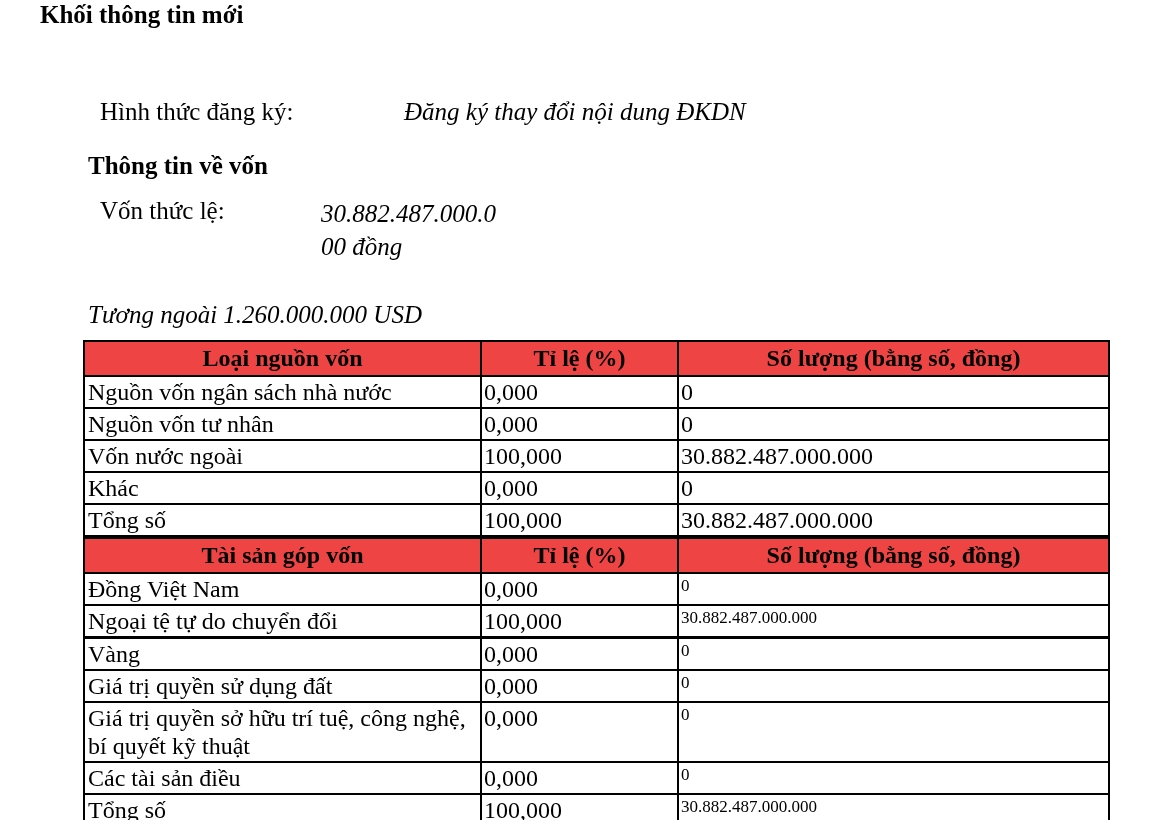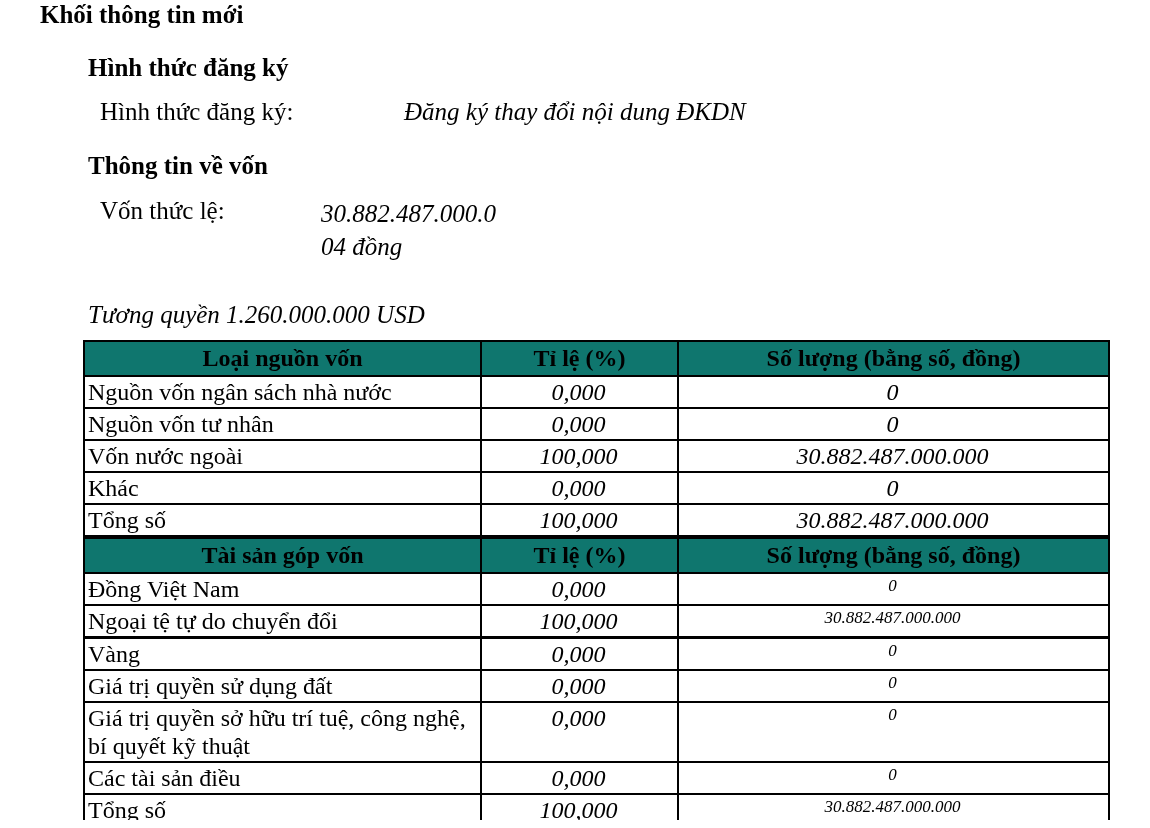--- a/index.html
+++ b/index.html
@@ -75,71 +75,70 @@
 
   .grid col.c1 { width: 397px; }
   .grid col.c2 { width: 197px; }
   .grid col.c3 { width: 431px; }
 
   .grid th, .grid td {
     border: 2px solid #000000;
     overflow: hidden;
   }
   .grid th {
-    background: #0f766e;
+    background: #ef4444;
     font-weight: bold;
     font-size: 24px;
     text-align: center;
     height: 31px;
     line-height: 31px;
     padding: 1px 2px;
   }
   .grid td {
     font-size: 24px;
     height: 26px;
     line-height: 28px;
     padding: 1px 2px;
     vertical-align: top;
     background: #ffffff;
     border-radius: 10px;
   }
   .grid td.name { text-align: left;  padding-left: 3px; }
-  .grid td.num  { text-align: center; padding-right: 4px; font-style: italic; }
+  .grid td.num  { text-align: left; padding-right: 4px; }
 
   
   .table-assets td.amount {
     font-size: 17px;
     line-height: 19px;
     padding-top: 2px;
     vertical-align: top;
   }
   
   .table-assets tr.sep td { border-bottom-width: 3px; }
 </style>
 </head>
 <body>
 
 <div class="page">
 
   <div class="doc-title">Khối thông tin mới</div>
 
-  <div class="section-heading heading-registration">Hình thức đăng ký</div>
 
   <div class="field-label label-registration">Hình thức đăng ký:</div>
   <div class="field-value value-registration">Đăng ký thay đổi nội dung ĐKDN</div>
 
   <div class="section-heading heading-capital">Thông tin về vốn</div>
 
   <div class="field-label label-capital">Vốn thức lệ:</div>
   <div class="field-value value-capital">
     <div>30.882.487.000.0</div>
-    <div>04 đồng</div>
+    <div>00 đồng</div>
   </div>
 
-  <div class="equivalent-note">Tương quyền 1.260.000.000 USD</div>
+  <div class="equivalent-note">Tương ngoài 1.260.000.000 USD</div>
 
   <table class="grid table-capital-source">
     <colgroup>
         <col class="c1">
         <col class="c2">
         <col class="c3">
       </colgroup>
     <thead>
       <tr>
         <th>Loại nguồn vốn</th>

